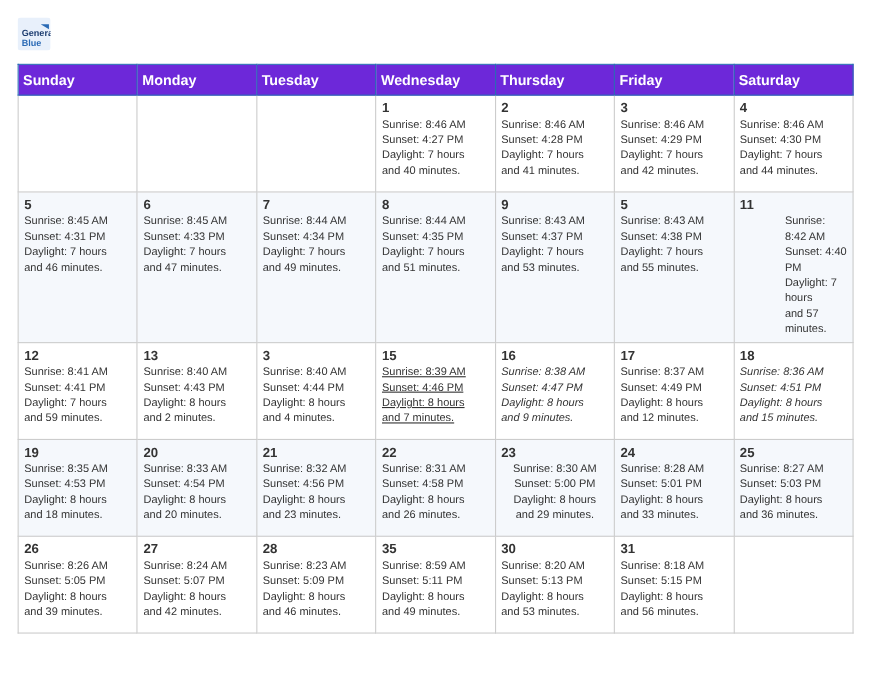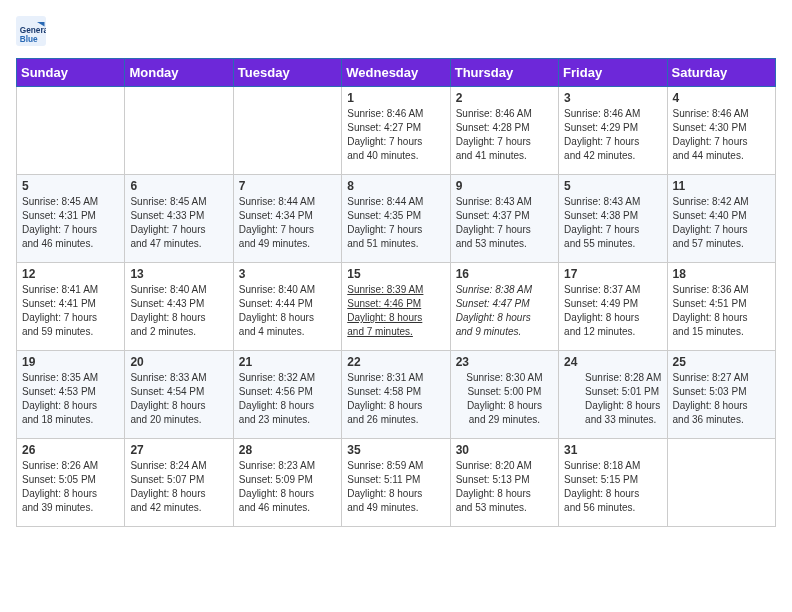--- a/index.html
+++ b/index.html
@@ -186,21 +186,21 @@
         </td>
         <td>
           <span class="day-number">5</span>
           <div class="cell-text" style="white-space: pre-line;">Sunrise: 8:43 AM
 Sunset: 4:38 PM
 Daylight: 7 hours
 and 55 minutes.</div>
         </td>
         <td>
           <span class="day-number">11</span>
-          <div class="cell-text" style="white-space: pre-line;">Sunrise: 8:42 AM
+          <div class="cell-text" style="white-space: pre-line; margin-left: 41px;">Sunrise: 8:42 AM
 Sunset: 4:40 PM
 Daylight: 7 hours
 and 57 minutes.</div>
         </td>
       </tr>
       <tr>
         <td>
           <span class="day-number">12</span>
           <div class="cell-text" style="white-space: pre-line;">Sunrise: 8:41 AM
 Sunset: 4:41 PM
@@ -237,21 +237,21 @@
         </td>
         <td>
           <span class="day-number">17</span>
           <div class="cell-text" style="white-space: pre-line;">Sunrise: 8:37 AM
 Sunset: 4:49 PM
 Daylight: 8 hours
 and 12 minutes.</div>
         </td>
         <td>
           <span class="day-number">18</span>
-          <div class="cell-text" style="white-space: pre-line;">Sunrise: 8:36 AM
+          <div class="cell-text" style="white-space: pre-line; font-style: italic;">Sunrise: 8:36 AM
 Sunset: 4:51 PM
 Daylight: 8 hours
 and 15 minutes.</div>
         </td>
       </tr>
       <tr>
         <td>
           <span class="day-number">19</span>
           <div class="cell-text" style="white-space: pre-line;">Sunrise: 8:35 AM
 Sunset: 4:53 PM
@@ -281,21 +281,21 @@
         </td>
         <td>
           <span class="day-number">23</span>
           <div class="cell-text" style="white-space: pre-line; text-align: center;">Sunrise: 8:30 AM
 Sunset: 5:00 PM
 Daylight: 8 hours
 and 29 minutes.</div>
         </td>
         <td>
           <span class="day-number">24</span>
-          <div class="cell-text" style="white-space: pre-line; margin-left: 21px;">Sunrise: 8:28 AM
+          <div class="cell-text" style="white-space: pre-line;">Sunrise: 8:28 AM
 Sunset: 5:01 PM
 Daylight: 8 hours
 and 33 minutes.</div>
         </td>
         <td>
           <span class="day-number">25</span>
           <div class="cell-text" style="white-space: pre-line;">Sunrise: 8:27 AM
 Sunset: 5:03 PM
 Daylight: 8 hours
 and 36 minutes.</div>

